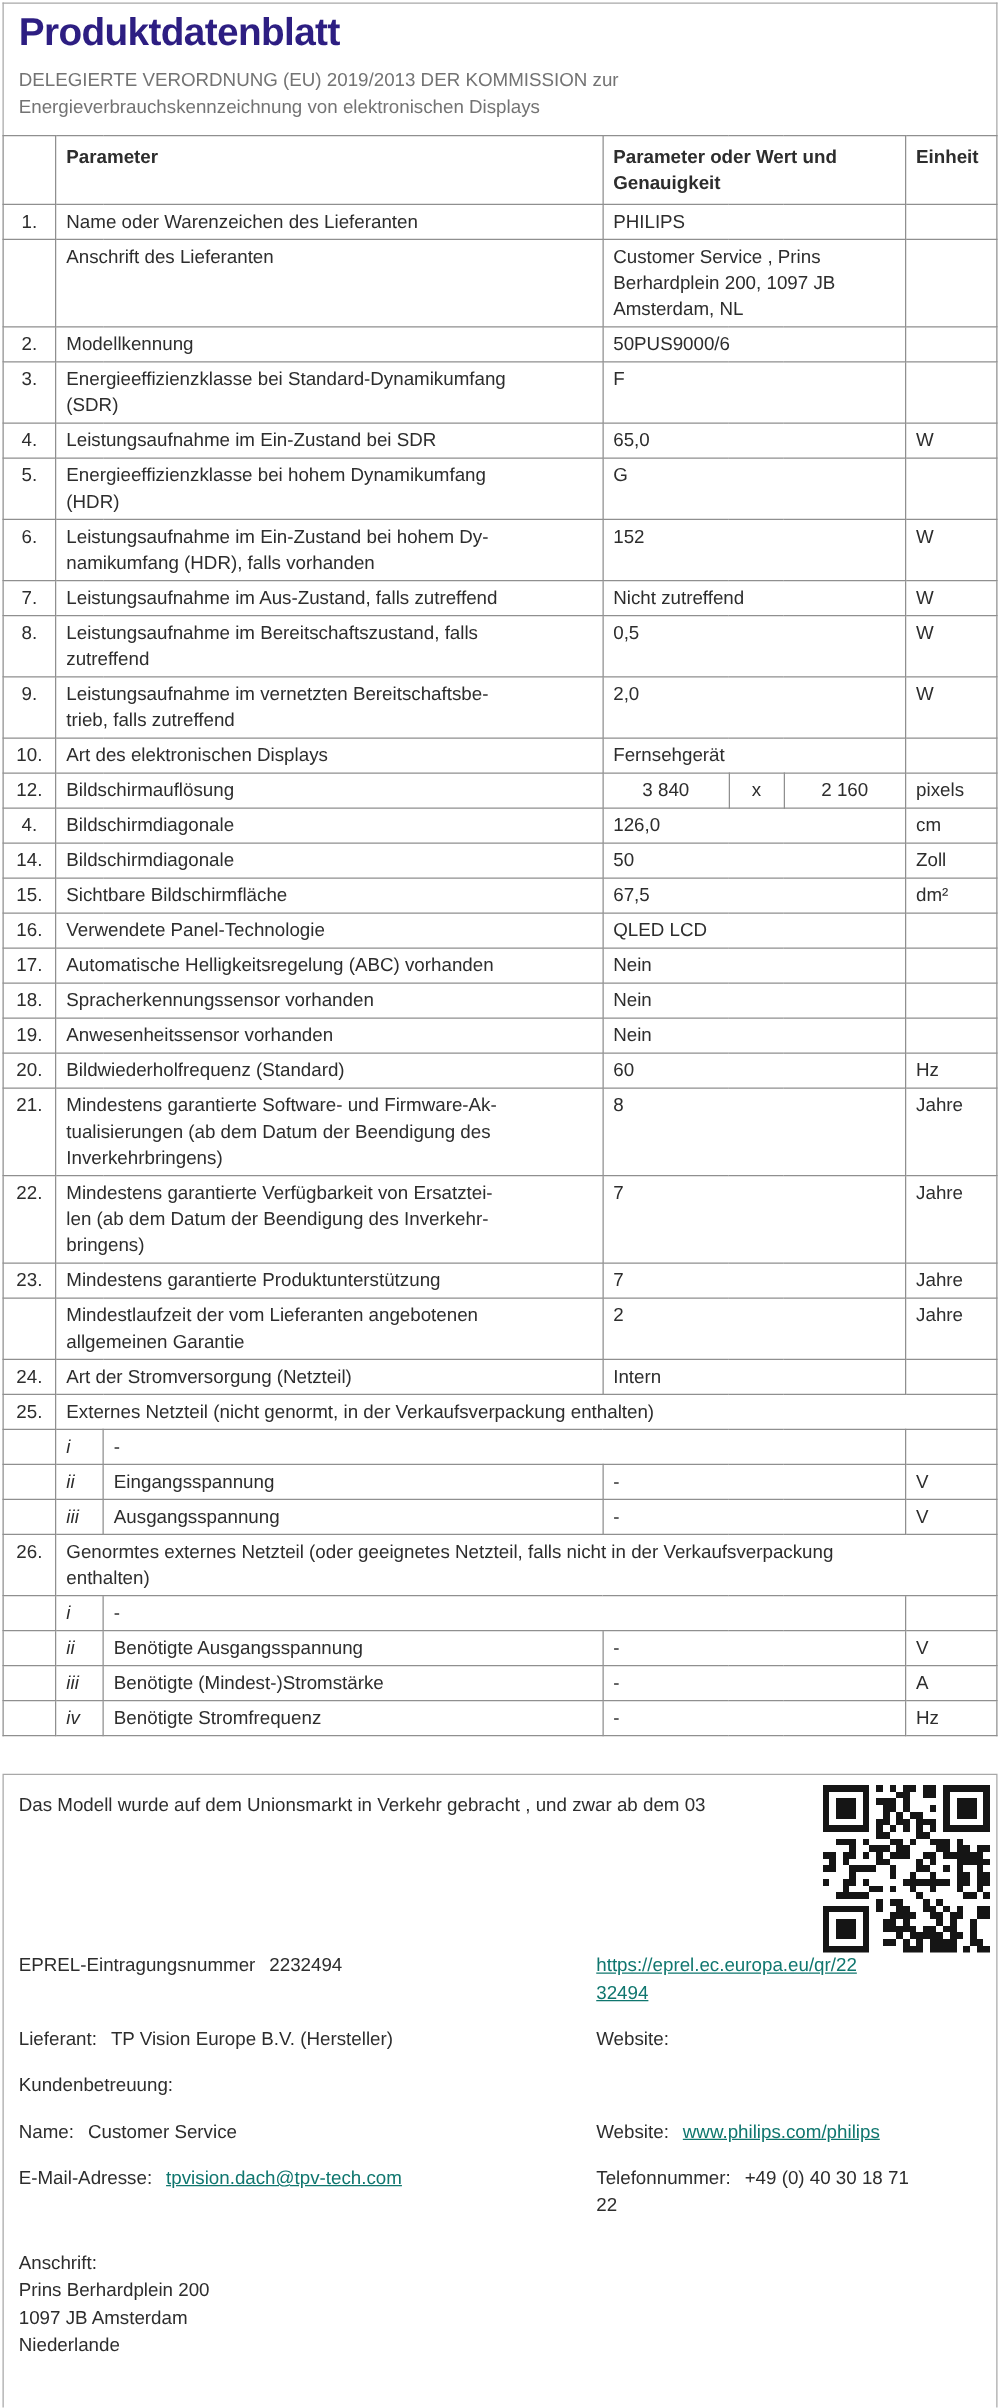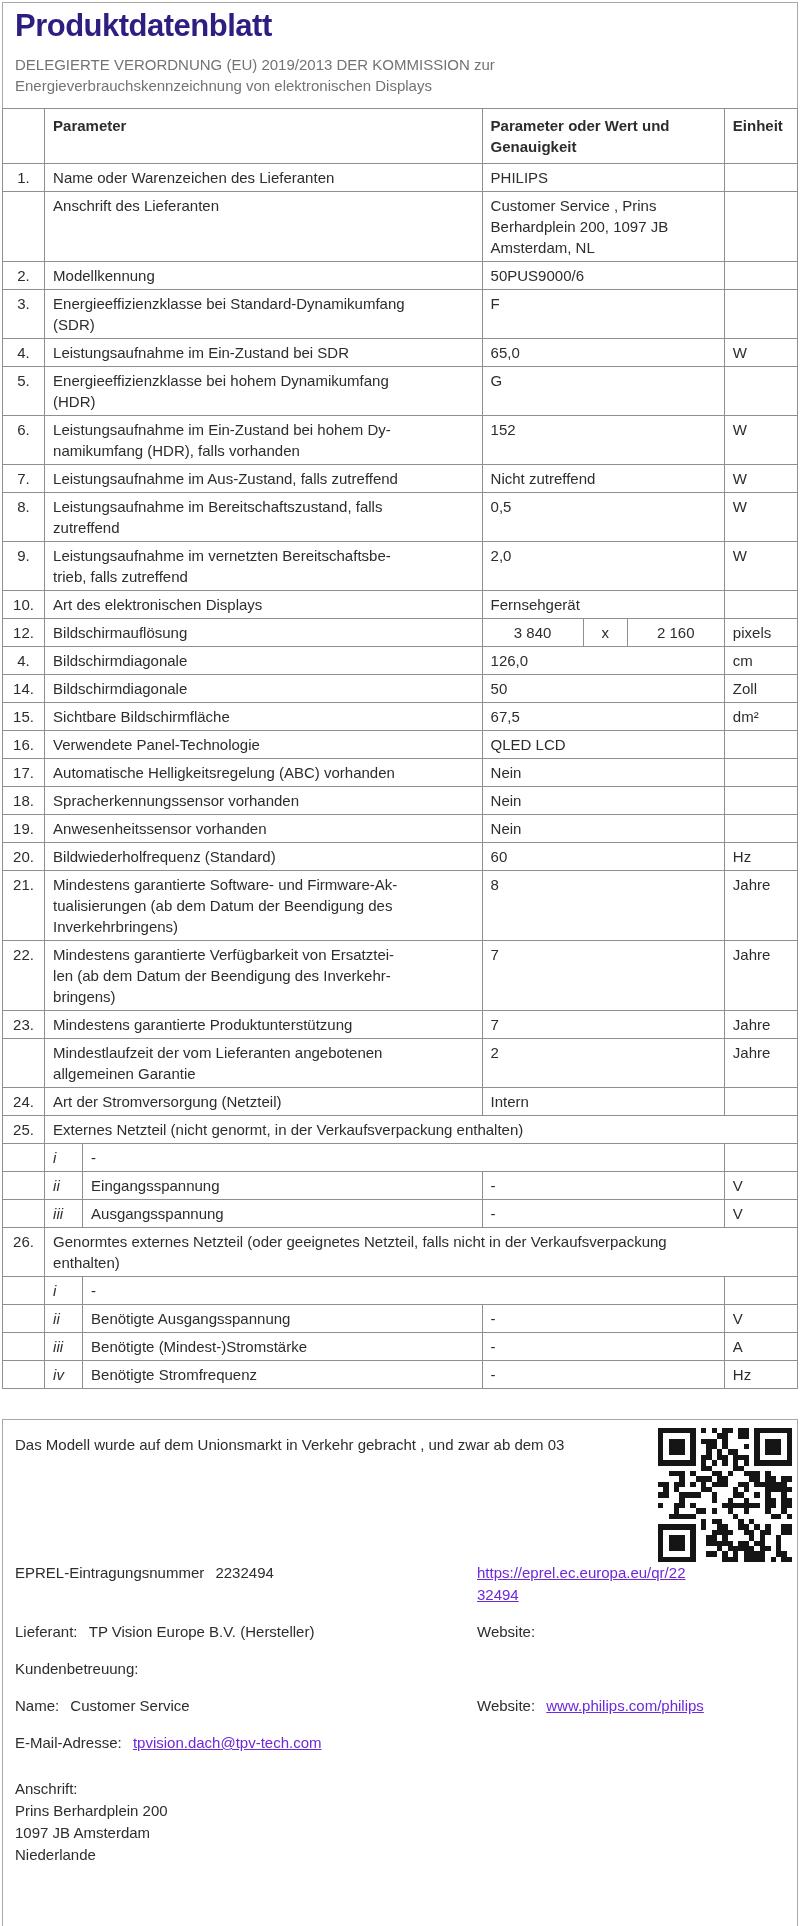--- a/index.html
+++ b/index.html
@@ -70,21 +70,21 @@
     background: #fff;
   }
   .qr-wrap svg { width: 100%; height: 100%; display: block; }
   .f-row { display: flex; margin-top: 15px; }
   .f-row.eprel { margin-top: 106px; }
   .f-row.anschrift-row { margin-top: 24px; }
   .f-left { flex: 1; padding-right: 10px; }
   .f-right { width: 308px; }
   .lbl { font-weight: normal; }
   .val { margin-left: 7px; white-space: pre-line; text-align: right; }
-  a.doc-link { color: #6d28d9; white-space: pre-line; }
+  a.doc-link { color: #0f766e; white-space: pre-line; }
   .address-lines { white-space: pre-line; }
 </style>
 </head>
 <body>
 
 <div class="doc-top">
   <div class="head-block">
     <div class="page-title">Produktdatenblatt</div>
     <div class="subtitle">DELEGIERTE VERORDNUNG (EU) 2019/2013 DER KOMMISSION zur
 Energieverbrauchskennzeichnung von elektronischen Displays</div>
@@ -381,20 +381,25 @@
       <span class="lbl">Website:</span>
       <a href="#" class="doc-link val">www.philips.com/philips</a>
     </div>
   </div>
 
   <div class="f-row">
     <div class="f-left">
       <span class="lbl">E-Mail-Adresse:</span>
       <a href="#" class="doc-link val">tpvision.dach@tpv-tech.com</a>
     </div>
+    <div class="f-right">
+      <span class="lbl">Telefonnummer:</span>
+      <span class="val">+49 (0) 40 30 18 71
+22</span>
+    </div>
   </div>
 
   <div class="f-row anschrift-row">
     <div class="f-left">
       <div class="lbl">Anschrift:</div>
       <div class="address-lines">Prins Berhardplein 200
  1097 JB Amsterdam
  Niederlande</div>
     </div>
   </div>

